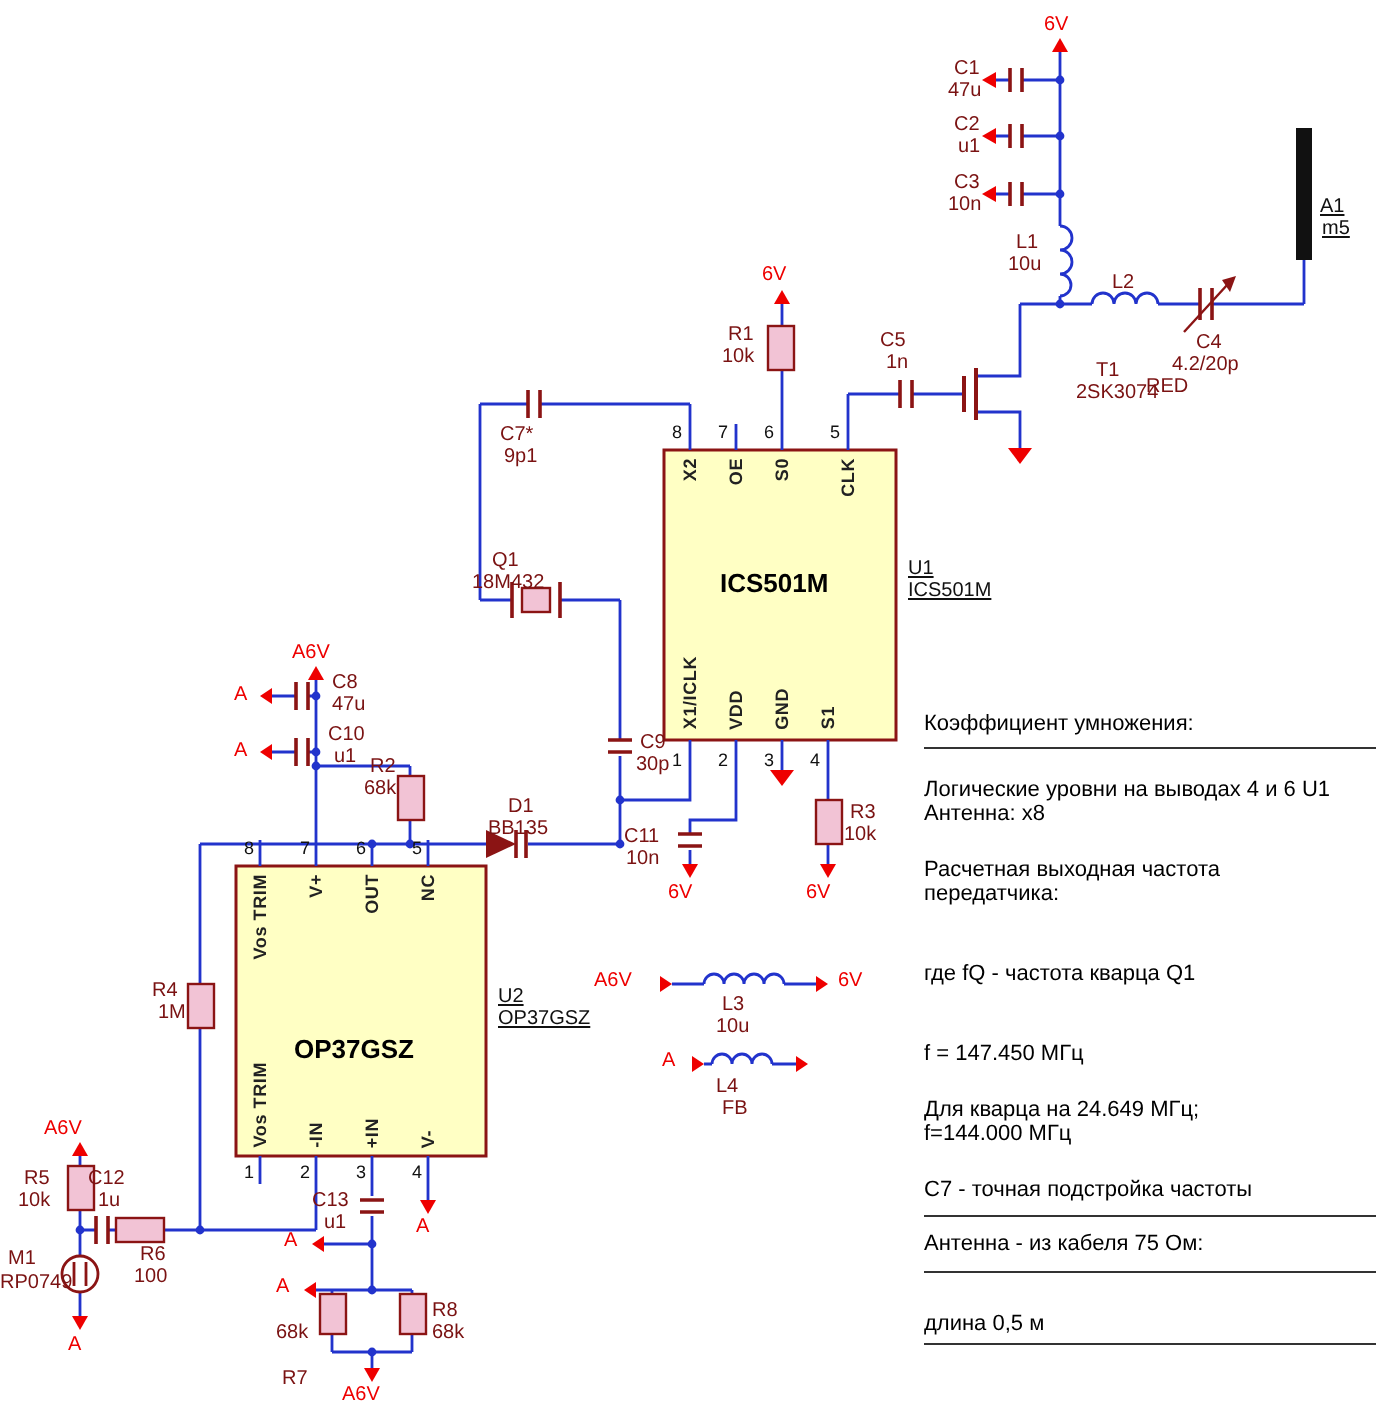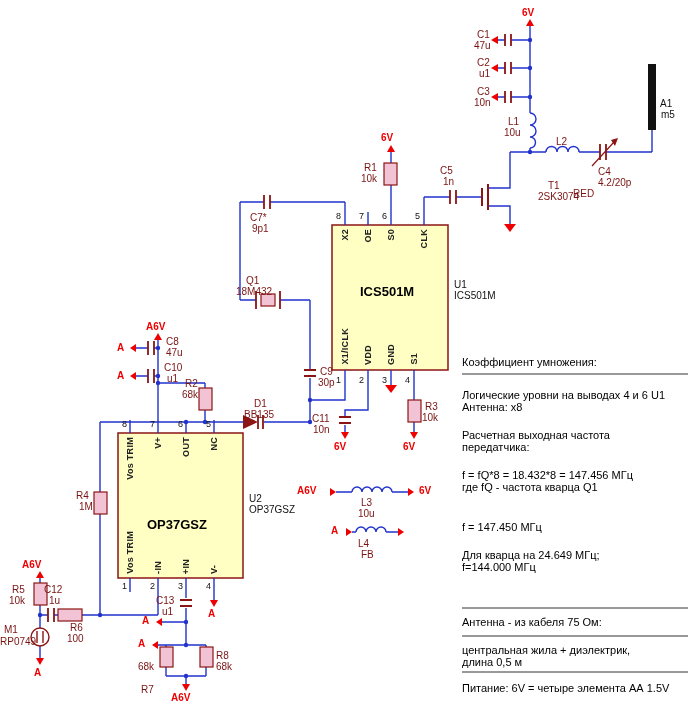--- a/index.html
+++ b/index.html
@@ -1,21 +1,21 @@
 <!DOCTYPE html>
 <html><head>
 <meta charset="utf-8">
 <style>
   html,body{margin:0;padding:0;background:#fff;}
   #stage{position:relative;width:690px;height:713px;background:#fff;overflow:hidden;
          font-family:"Liberation Sans",sans-serif;}
   #schem{position:absolute;left:0;top:0;}
   .lbl{position:absolute;font-size:10px;line-height:11px;color:#7a1212;white-space:nowrap;}
-  .pwr{color:#ee0000;font-weight:bold;}
-  .blk{color:#111;}
+  .pwr{color:#ee0000;font-weight:normal;}
+  .blk{color:#111;text-decoration:underline;}
   .pin{font-size:9px;line-height:10px;color:#111;}
   .big{font-size:13px;font-weight:bold;color:#000;}
   .note{font-size:11px;line-height:12px;color:#000;}
   .vpin{position:absolute;writing-mode:vertical-rl;transform:rotate(180deg);
         font-size:9px;font-weight:bold;line-height:10px;color:#222;
         white-space:nowrap;letter-spacing:0.3px;}
 </style>
 </head>
 <body>
 
@@ -183,21 +183,21 @@
 <span class="lbl" style="left:477px;top:57px">C2</span>
 <span class="lbl" style="left:479px;top:68px">u1</span>
 <span class="lbl" style="left:477px;top:86px">C3</span>
 <span class="lbl" style="left:474px;top:97px">10n</span>
 <span class="lbl" style="left:508px;top:116px">L1</span>
 <span class="lbl" style="left:504px;top:127px">10u</span>
 <span class="lbl" style="left:556px;top:136px">L2</span>
 <span class="lbl blk" style="left:660px;top:98px">A1</span>
 <span class="lbl blk" style="left:661px;top:109px">m5</span>
 <span class="lbl" style="left:598px;top:166px">C4</span>
-<span class="lbl" style="left:598px;top:177px">4.2/20p</span>
+<span class="lbl" style="left:586px;top:177px">4.2/20p</span>
 <span class="lbl" style="left:573px;top:188px">RED</span>
 <span class="lbl" style="left:548px;top:180px">T1</span>
 <span class="lbl" style="left:538px;top:191px">2SK3074</span>
 <span class="lbl" style="left:440px;top:165px">C5</span>
 <span class="lbl" style="left:443px;top:176px">1n</span>
 <span class="lbl" style="left:364px;top:162px">R1</span>
 <span class="lbl" style="left:361px;top:173px">10k</span>
 <span class="lbl" style="left:250px;top:212px">C7*</span>
 <span class="lbl" style="left:252px;top:223px">9p1</span>
 <span class="lbl" style="left:246px;top:275px">Q1</span>
@@ -275,23 +275,21 @@
 <span class="vpin" style="left:125px;bottom:139px">Vos TRIM</span>
 <span class="vpin" style="left:153px;bottom:139px">-IN</span>
 <span class="vpin" style="left:181px;bottom:139px">+IN</span>
 <span class="vpin" style="left:209px;bottom:139px">V-</span>
 
 <span class="lbl note" style="left:462px;top:356px">Коэффициент умножения:</span>
 <span class="lbl note" style="left:462px;top:389px">Логические уровни на выводах 4 и 6 U1</span>
 <span class="lbl note" style="left:462px;top:401px">Антенна: x8</span>
 <span class="lbl note" style="left:462px;top:429px">Расчетная выходная частота</span>
 <span class="lbl note" style="left:462px;top:441px">передатчика:</span>
-<span class="lbl note" style="left:462px;top:469px">f = fQ*8 = 18.432*8 = 147.456 МГц</span>
 <span class="lbl note" style="left:462px;top:481px">где fQ - частота кварца Q1</span>
 <span class="lbl note" style="left:462px;top:521px">f = 147.450 МГц</span>
 <span class="lbl note" style="left:462px;top:549px">Для кварца на 24.649 МГц;</span>
 <span class="lbl note" style="left:462px;top:561px">f=144.000 МГц</span>
+<span class="lbl note" style="left:462px;top:589px">C7 - точная подстройка частоты</span>
 <span class="lbl note" style="left:462px;top:616px">Антенна - из кабеля 75 Ом:</span>
-<span class="lbl note" style="left:462px;top:644px">центральная жила + диэлектрик,</span>
 <span class="lbl note" style="left:462px;top:656px">длина 0,5 м</span>
-<span class="lbl note" style="left:462px;top:682px">Питание: 6V = четыре элемента АА 1.5V</span>
 
 </div>
 
 </body></html>

